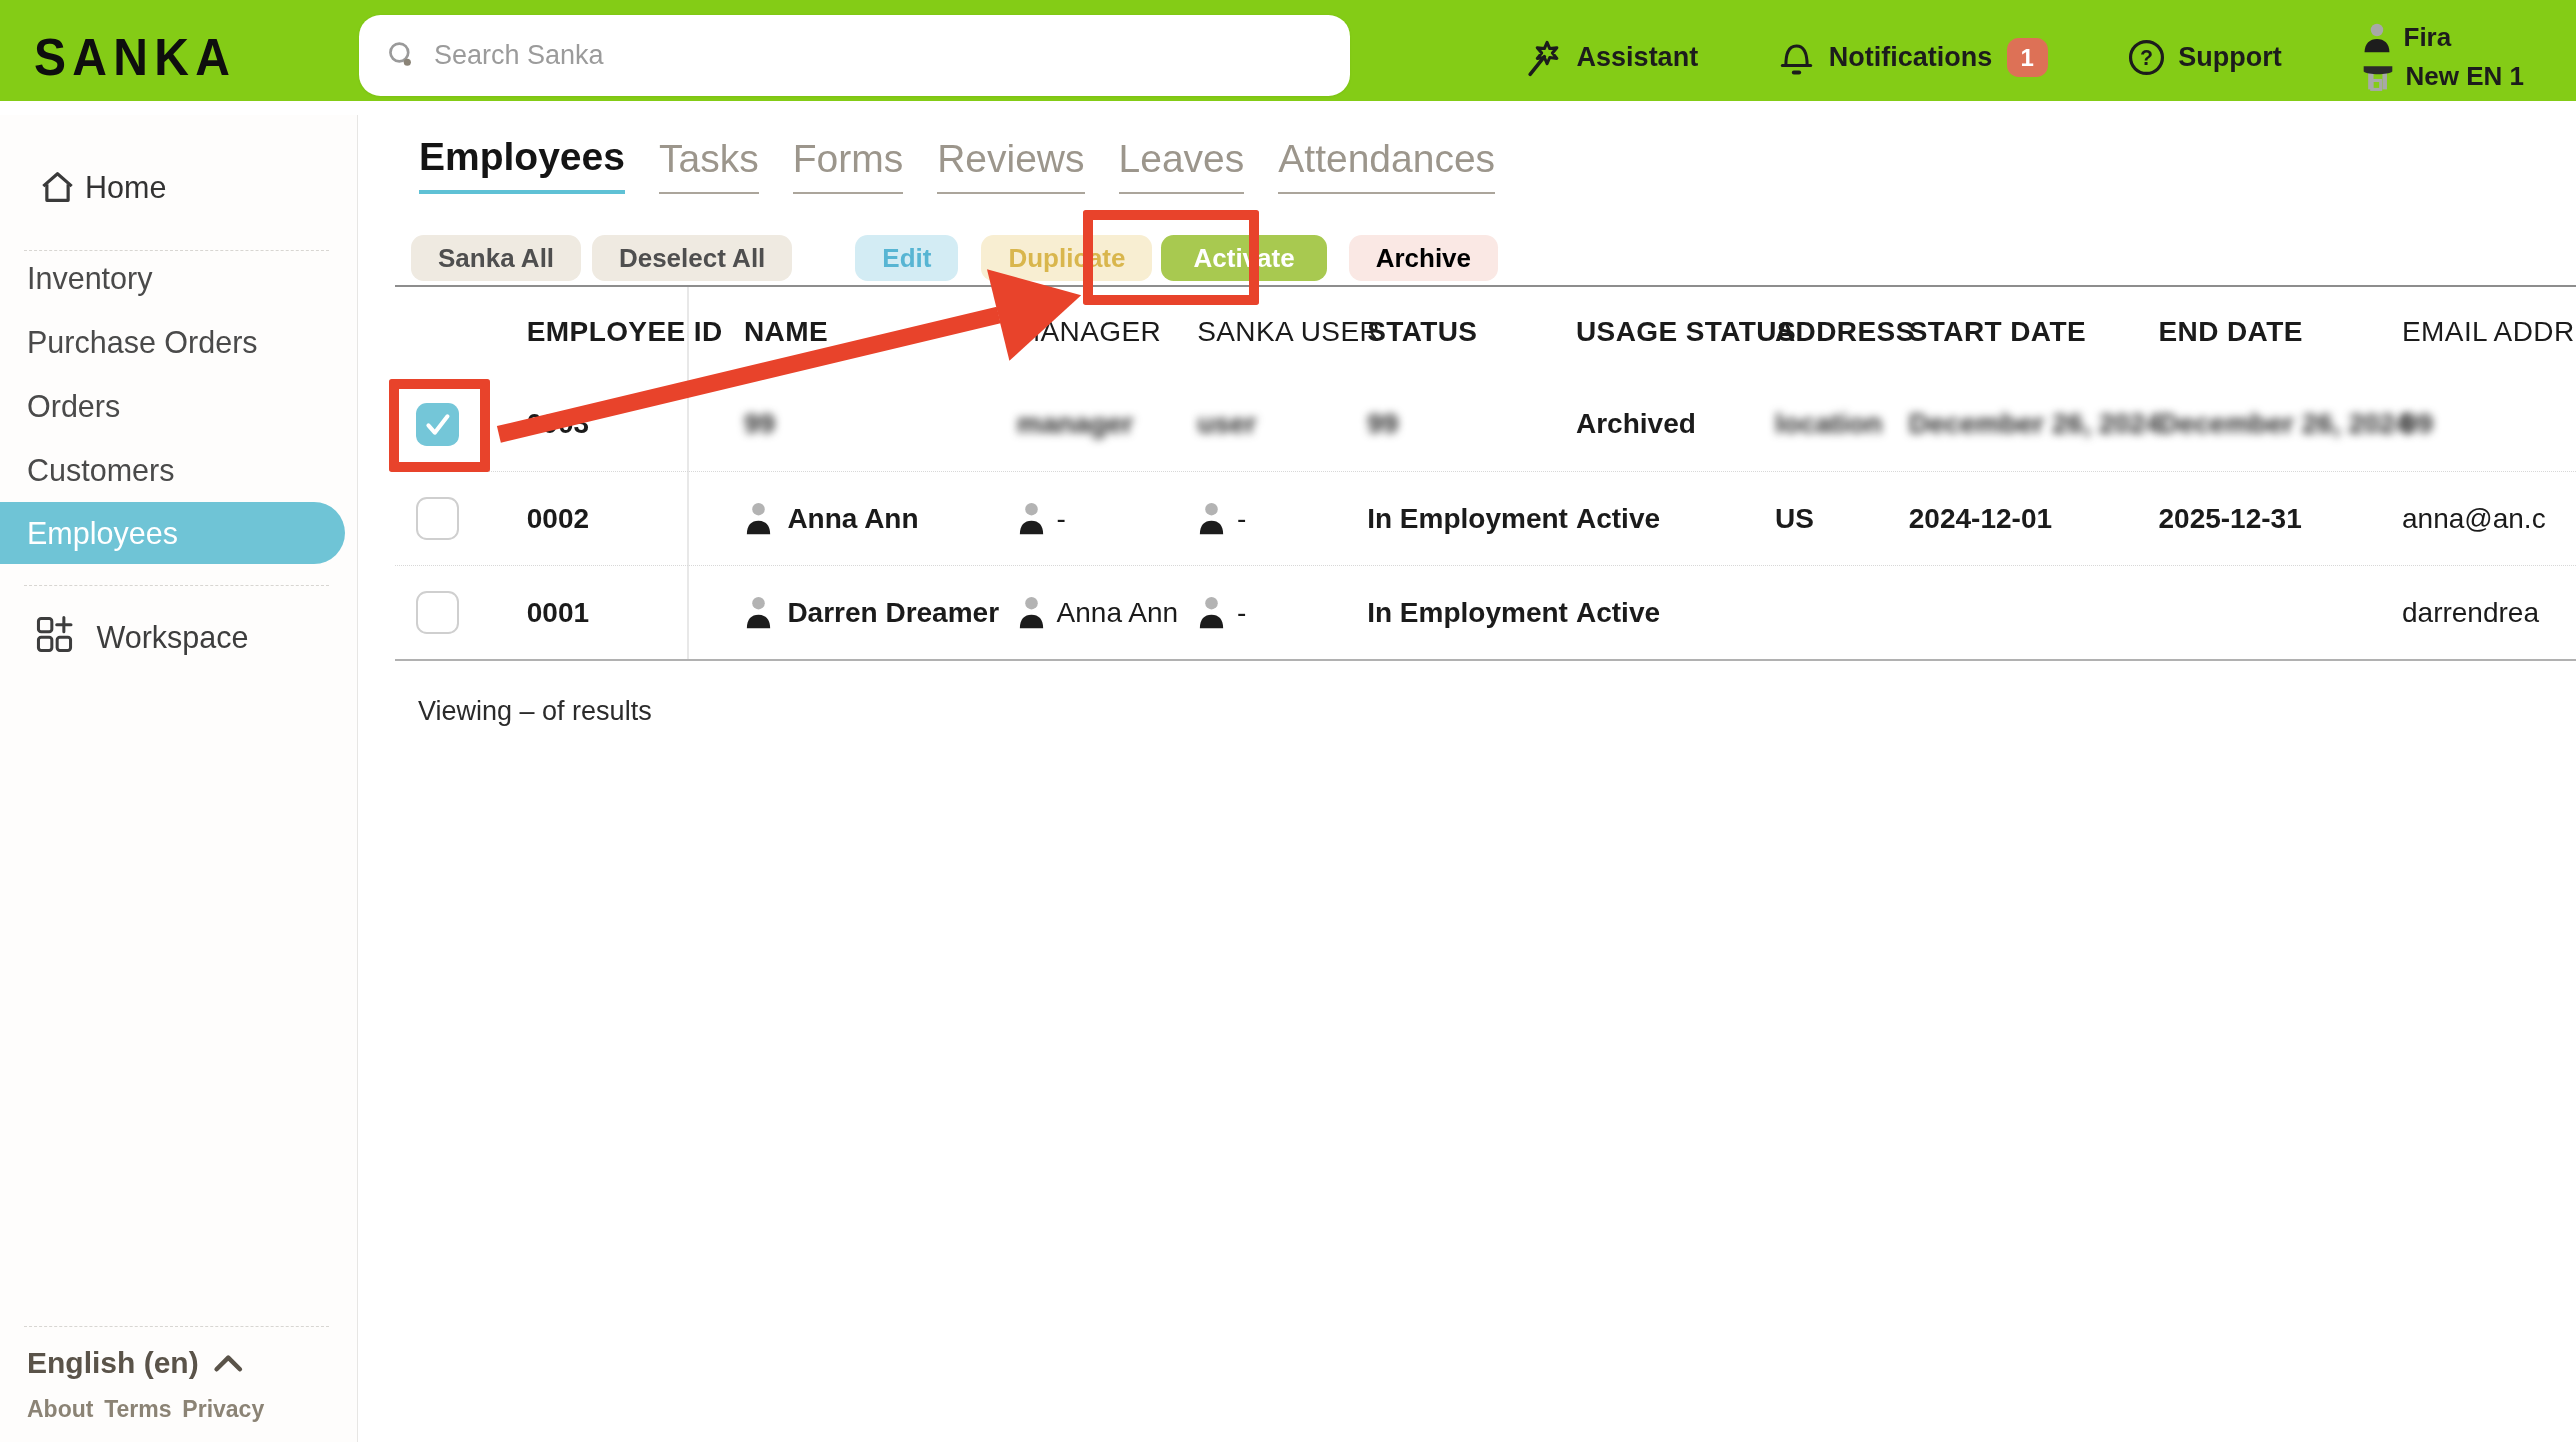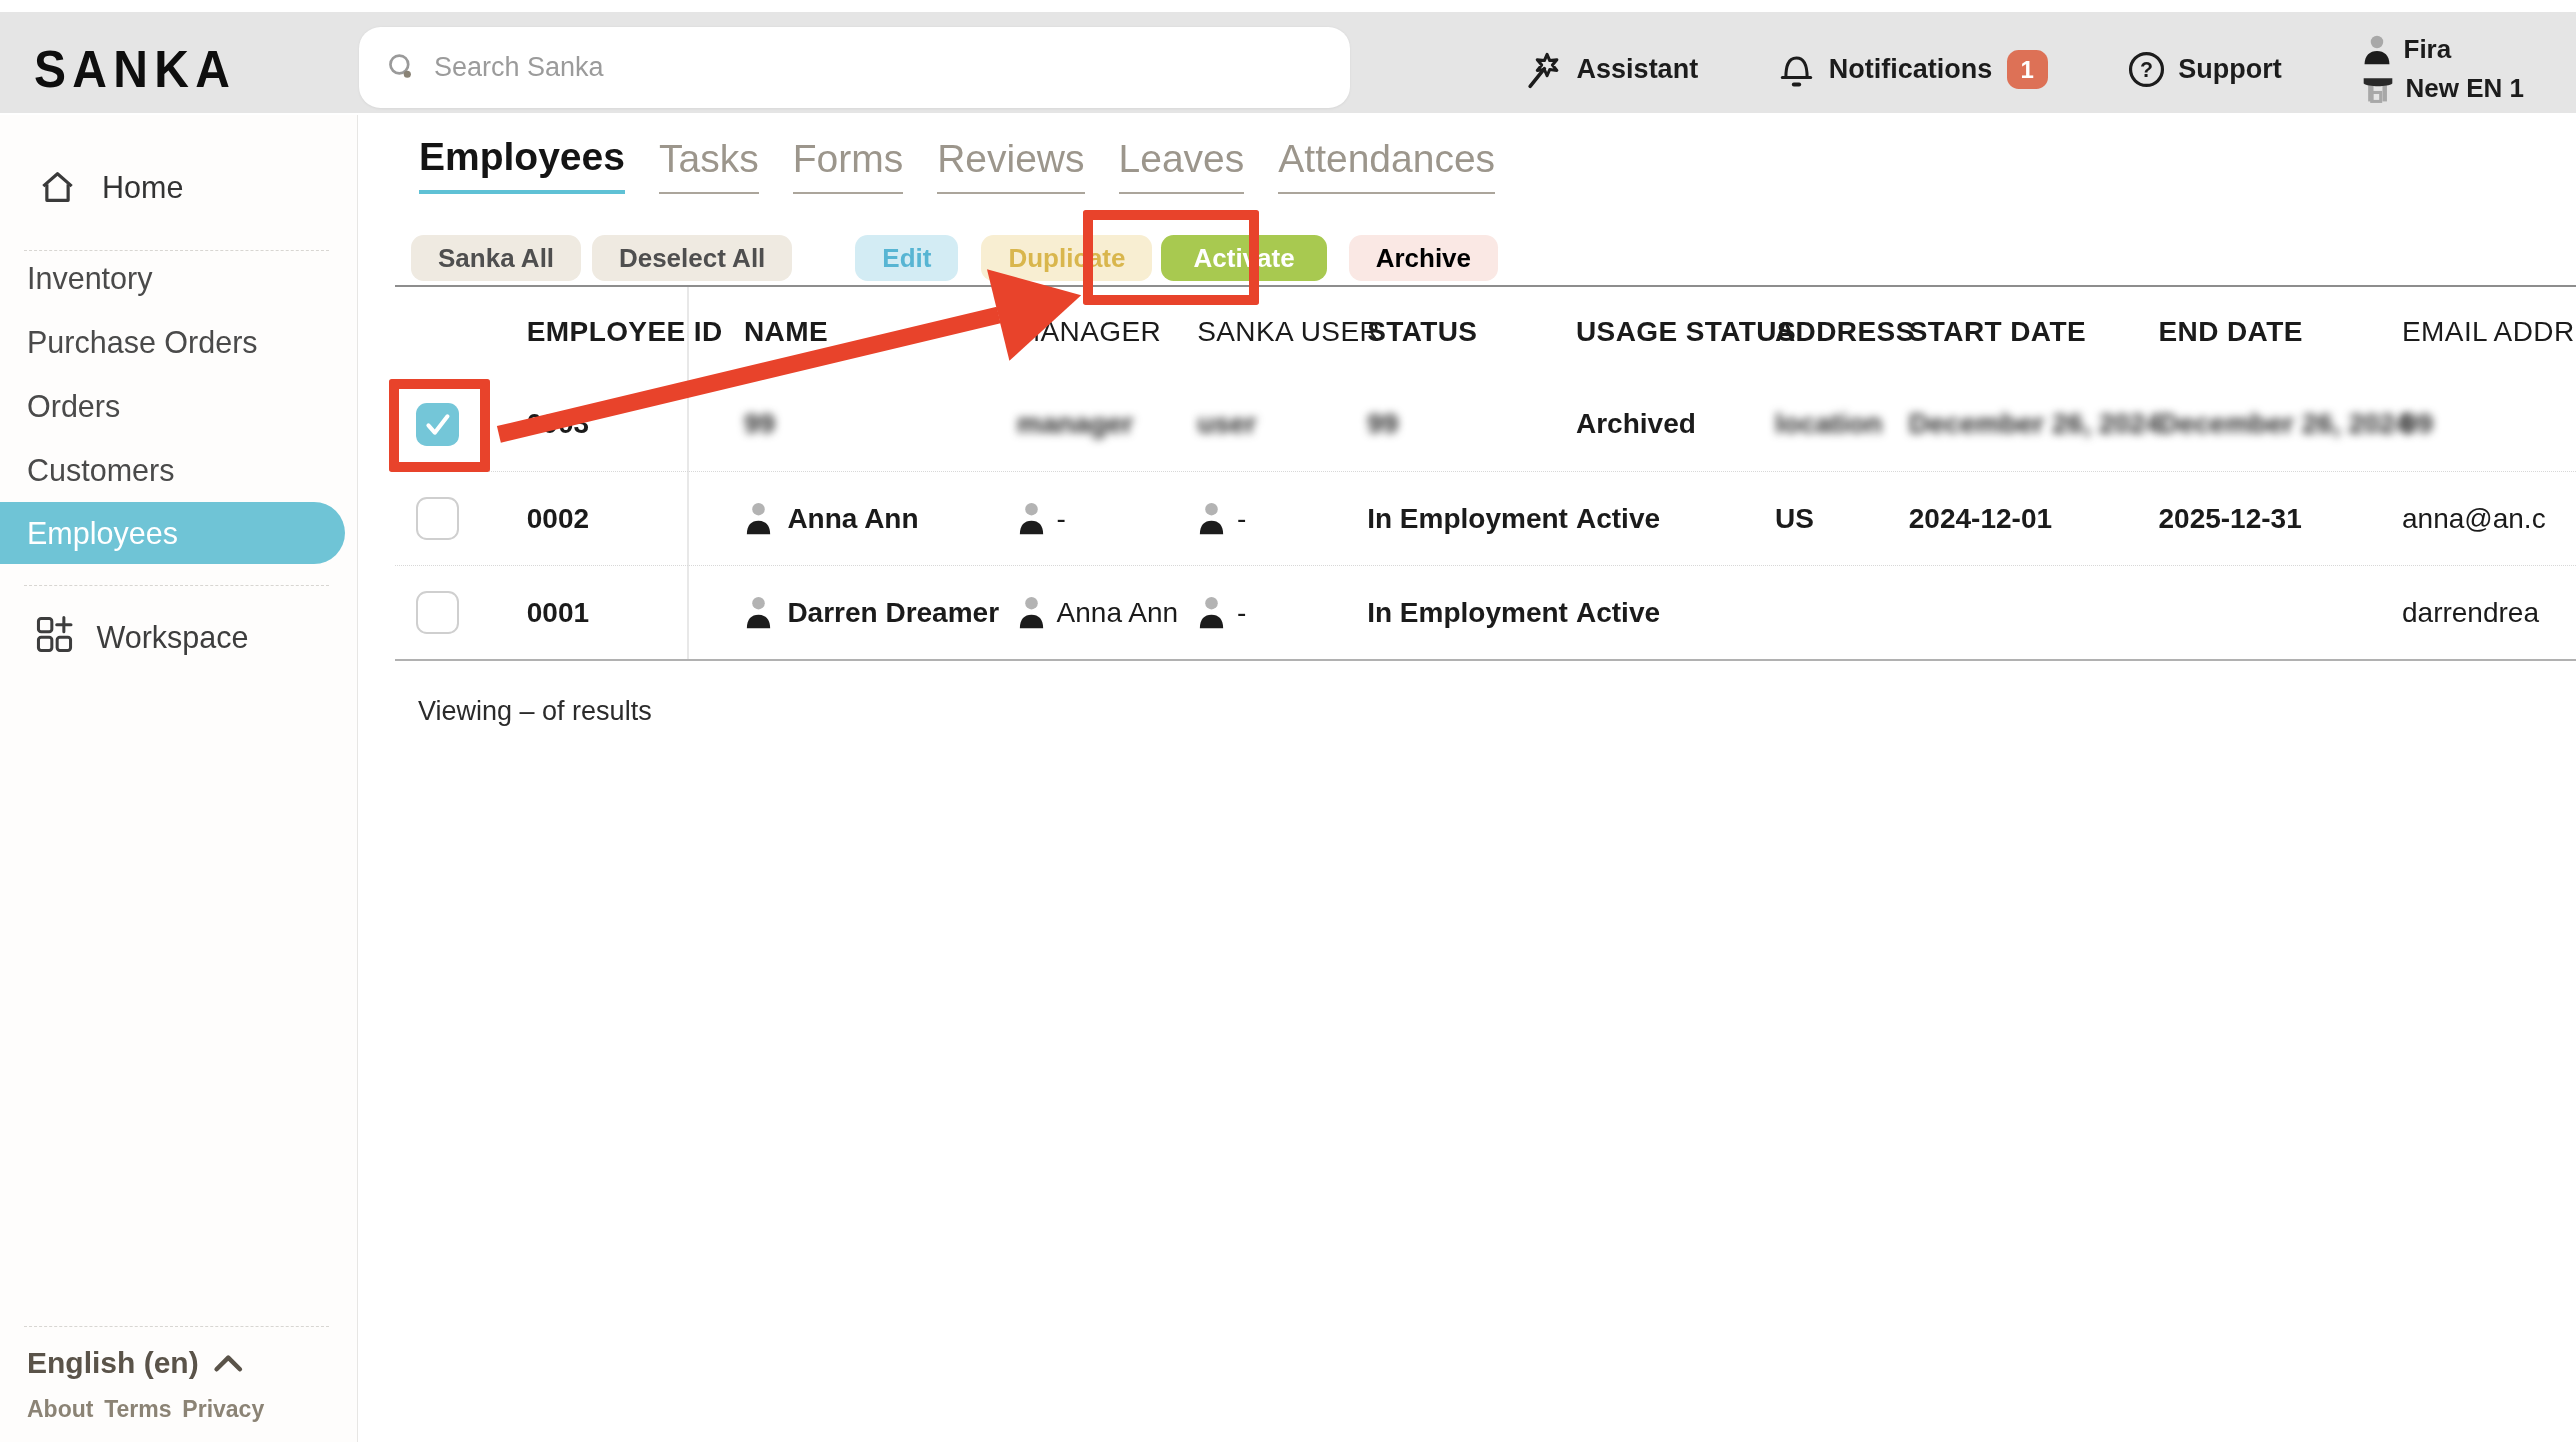--- a/index.html
+++ b/index.html
@@ -1,40 +1,40 @@
 <!DOCTYPE html>
 <html style="font-size:14.4px"><head>
 <meta charset="utf-8">
 <style>
   * { margin:0; padding:0; box-sizing:border-box; }
   html,body { width:2576px; height:1443px; }
   body { font-family:"Liberation Sans", sans-serif; background:#ffffff; overflow:hidden; }
   .screen { position:relative; width:2576px; height:1443px; background:#ffffff; overflow:hidden; }
 
   
-  .topbar { position:absolute; left:0; top:12px; width:2576px; height:101px; background:#e5e5e5; }
+  .topbar { position:absolute; left:0; top:0; width:2576px; height:101px; background:#84cc16; }
   .logo { position:absolute; left:34px; top:0; height:115px; display:flex; align-items:center;
           font-size:48px; font-weight:800; letter-spacing:6.3px; color:#0e0e0e; transform:scaleY(1.08); }
   .search { position:absolute; left:359px; top:15.3px; width:991px; height:81px; background:#ffffff;
             border-radius:21.5px; box-shadow:0 0.9px 2.7px rgba(0,0,0,0.06); display:flex; align-items:center; padding:0 27px; }
   .search svg { flex:0 0 auto; margin-right:16px; }
   .search input { flex:1; border:none; outline:none; font-size:27px; color:#555; background:transparent;
                   font-family:"Liberation Sans", sans-serif; }
   .search input::placeholder { color:#9b9b9b; }
 
   .topbar-right { position:absolute; right:52px; top:0; height:115px; display:flex; align-items:center; gap:79px; }
   .tb-item { display:flex; align-items:center; gap:12.6px; font-size:27px; font-weight:700; color:#1c1c1c; cursor:pointer; }
   .badge { display:inline-flex; align-items:center; justify-content:center; width:41px; height:39px;
            background:#dd7156; color:#ffffff; border-radius:11.7px; font-size:24px; font-weight:700; margin-left:1.8px; }
   .user-block { display:flex; flex-direction:column; gap:5.4px; }
   .user-line { display:flex; align-items:center; gap:10.8px; font-size:26px; font-weight:700; color:#1c1c1c; }
 
   
   .sidebar { position:absolute; left:0; top:115px; width:358px; height:1328px; background:#fefdfc; border-right:1.8px solid #e7e6e4; }
-  .side-home { position:absolute; left:0; top:48px; height:48px; display:flex; align-items:center; padding-left:38px; gap:25px;
+  .side-home { position:absolute; left:0; top:48px; height:48px; display:flex; align-items:center; padding-left:38px; gap:8px;
                font-size:30.5px; color:#333; cursor:pointer; }
   .dash-div { border-top:1.8px dashed #d8d6d2; position:absolute; left:24px; width:305px; }
   .div1 { top:135px; } .div2 { top:470px; } .div3 { top:1211px; }
   .side-list { position:absolute; left:0; top:131px; width:358px; }
   .side-item { height:64px; display:flex; align-items:center; padding-left:27px; font-size:30.5px; font-weight:500;
                color:#4a4a4a; cursor:pointer; }
   .side-item.active { background:#6fc4d6; color:#ffffff; width:345px; height:62px; border-radius:0 36px 36px 0; }
   .side-workspace { position:absolute; left:0; top:486px; height:54px; display:flex; align-items:flex-end; padding-left:34px;
                     gap:21.5px; font-size:30.5px; color:#3d3d3d; cursor:pointer; }
   .side-footer-lang { position:absolute; left:27px; top:1231px; display:flex; align-items:center; gap:14.4px;

